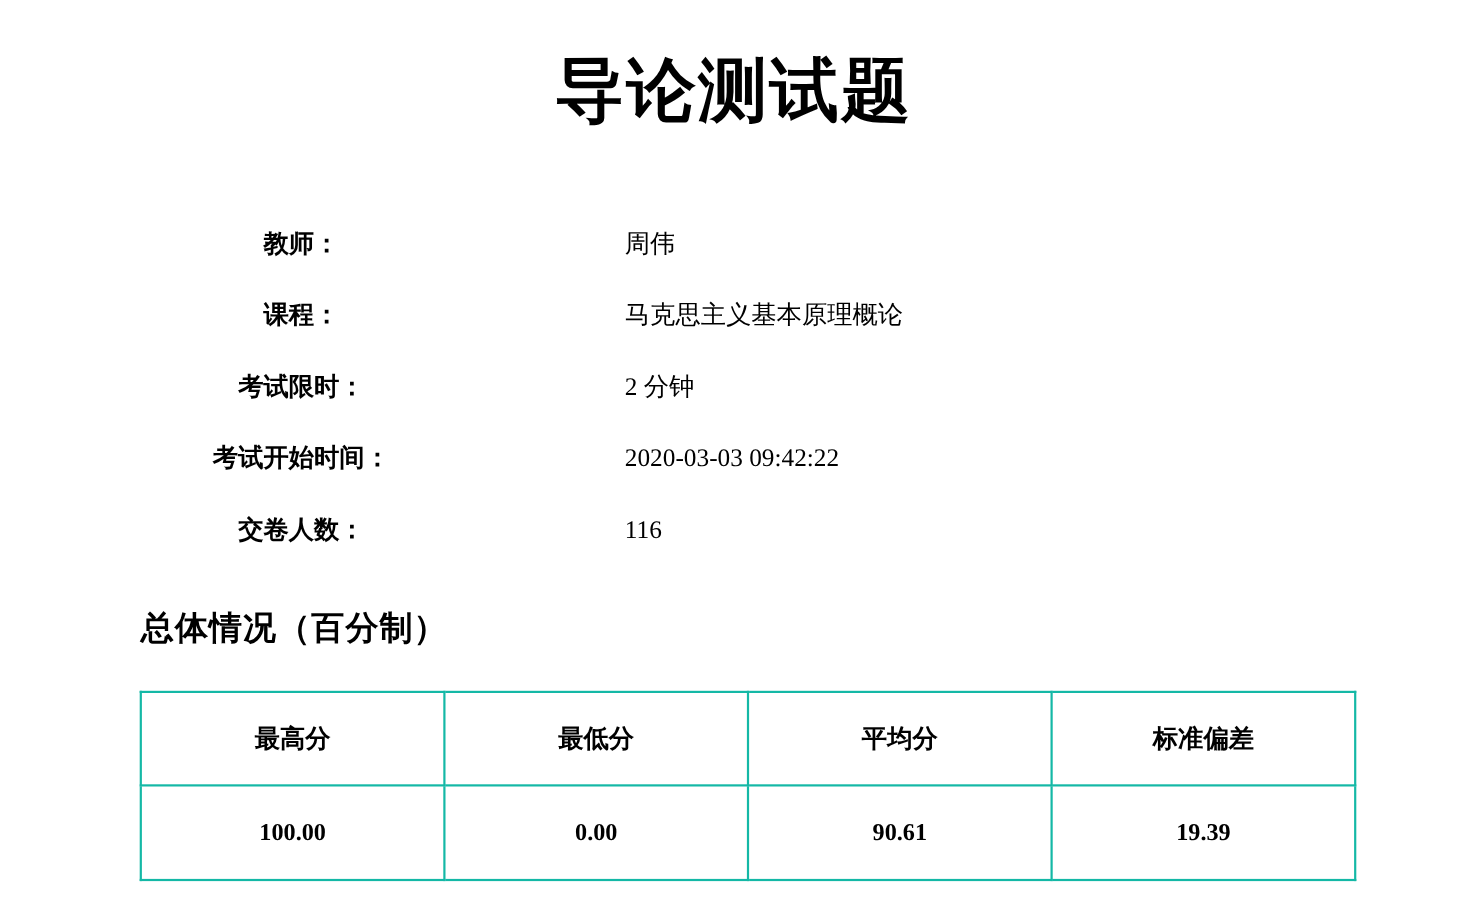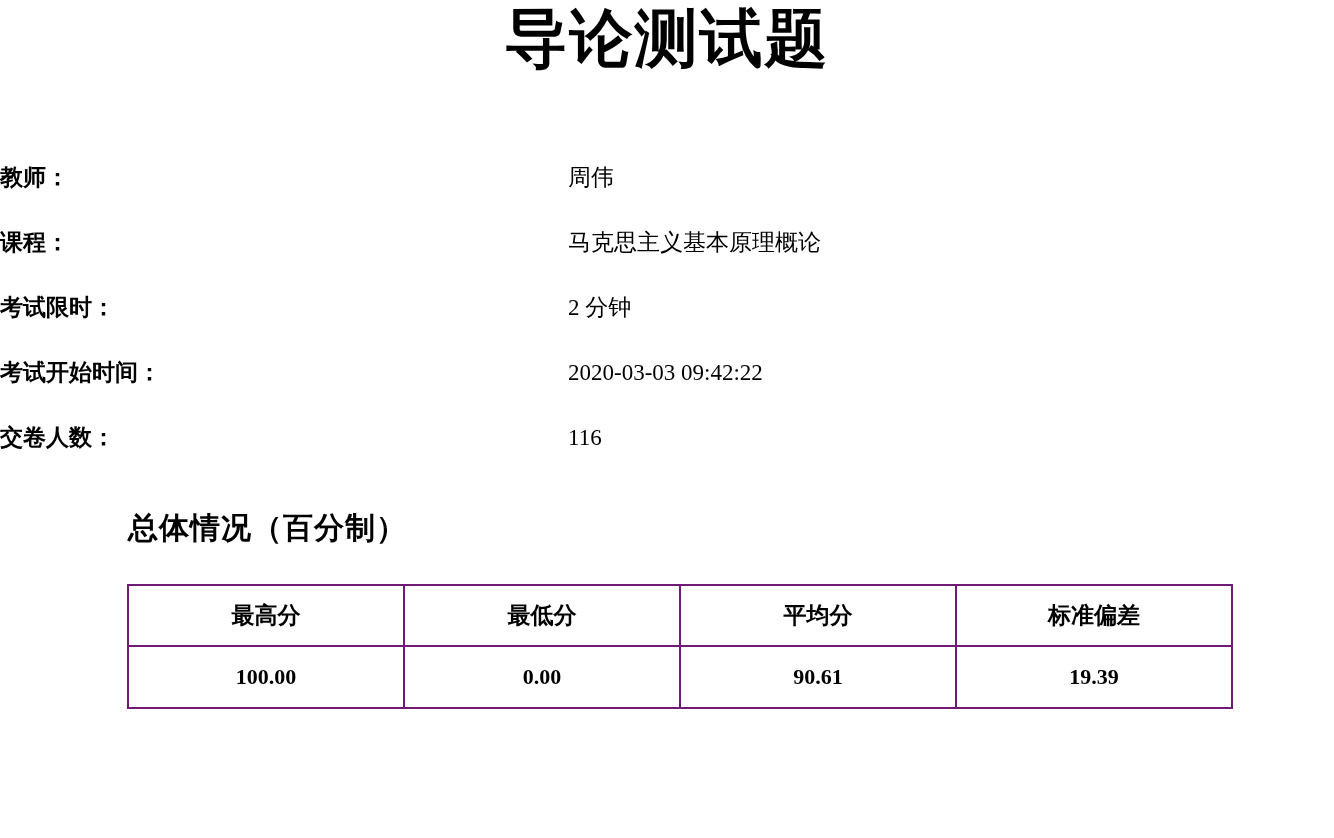--- a/index.html
+++ b/index.html
@@ -11,20 +11,21 @@
     position: relative;
     width: 1334px;
     height: 838px;
     background: #ffffff;
     color: #000000;
     font-family: "Liberation Serif", "DejaVu Serif", serif;
     overflow: hidden;
   }
   .title {
     margin: 0;
+    padding-top: 44px;
     height: 78px;
     line-height: 78px;
     text-align: center;
     font-size: 63px;
     font-weight: bold;
     letter-spacing: 2px;
   }
   .info {
     margin-top: 85px;
   }
@@ -32,21 +33,21 @@
     display: flex;
     align-items: baseline;
     height: 30px;
     line-height: 30px;
     margin-bottom: 35px;
     font-size: 23px;
   }
   .info-label {
     display: inline-block;
     width: 548px;
-    text-align: left;
+    text-align: center;
     font-weight: bold;
     white-space: nowrap;
   }
   .info-value {
     display: inline-block;
     margin-left: 20px;
     white-space: nowrap;
   }
   .section-heading {
     margin: 52px 0 0 128px;
@@ -55,24 +56,24 @@
     font-weight: bold;
     letter-spacing: 1px;
   }
   table.stats {
     margin: 33px 0 0 127px;
     width: 1106px;
     border-collapse: collapse;
     table-layout: fixed;
   }
   table.stats th, table.stats td {
-    border: 2px solid #701a75;
+    border: 2px solid #14b8a6;
     text-align: center;
     vertical-align: middle;
-    padding: 0;
+    padding: 12px;
   }
   table.stats th {
     height: 59px;
     font-size: 23px;
     font-weight: bold;
   }
   table.stats td {
     height: 60px;
     font-size: 22px;
     font-weight: bold;

